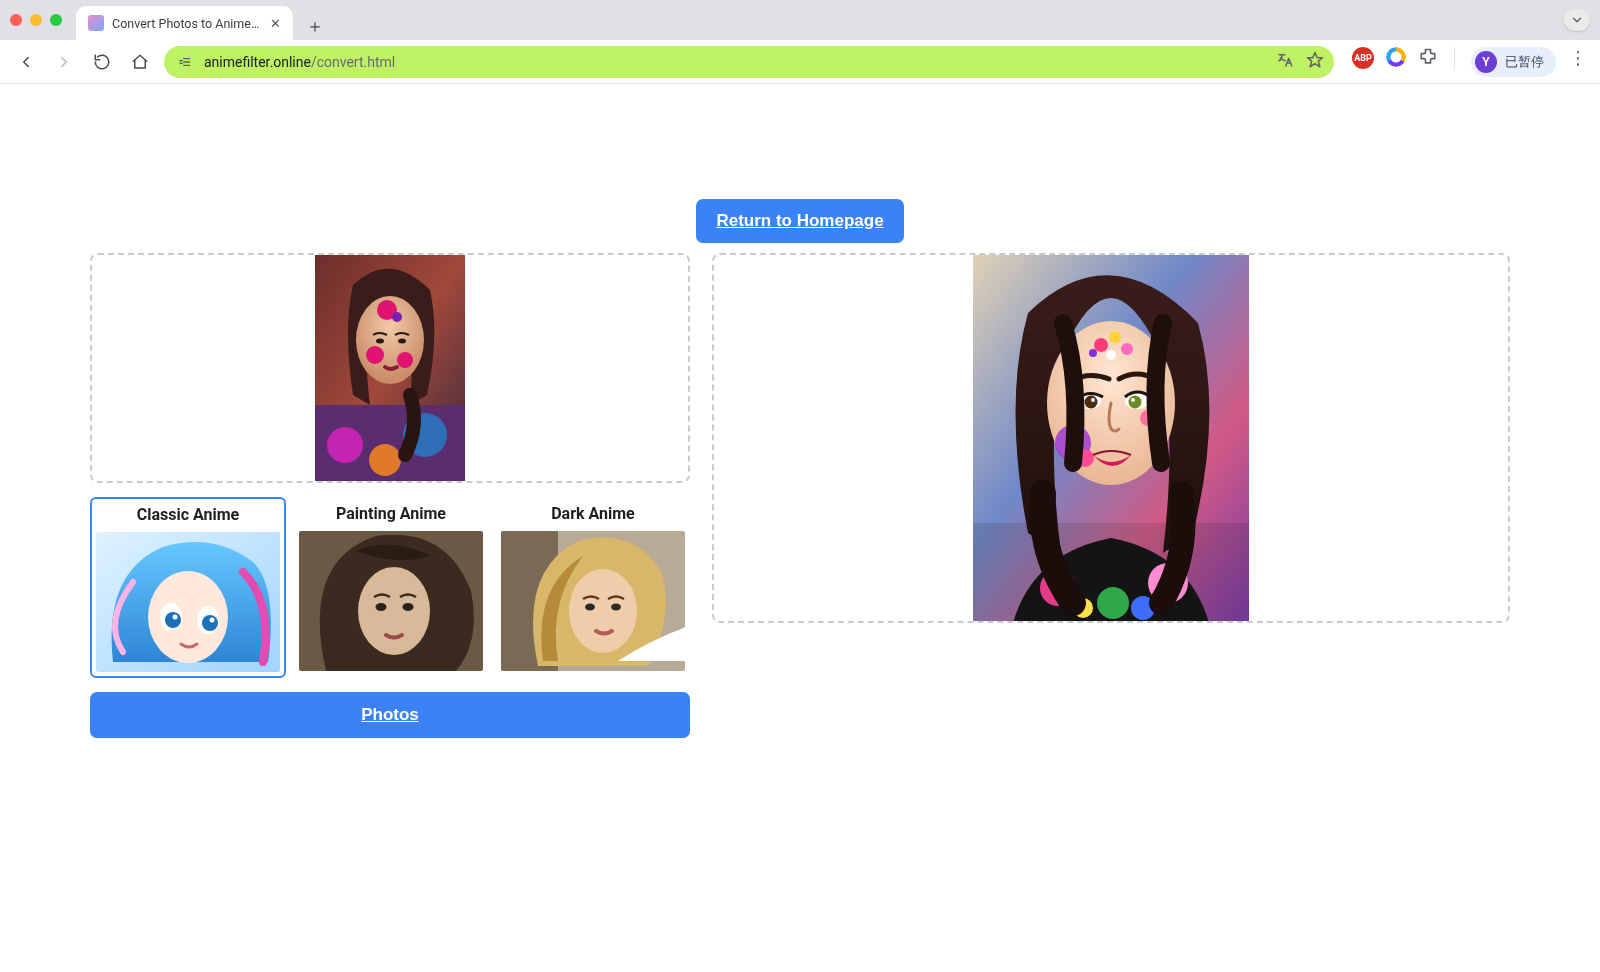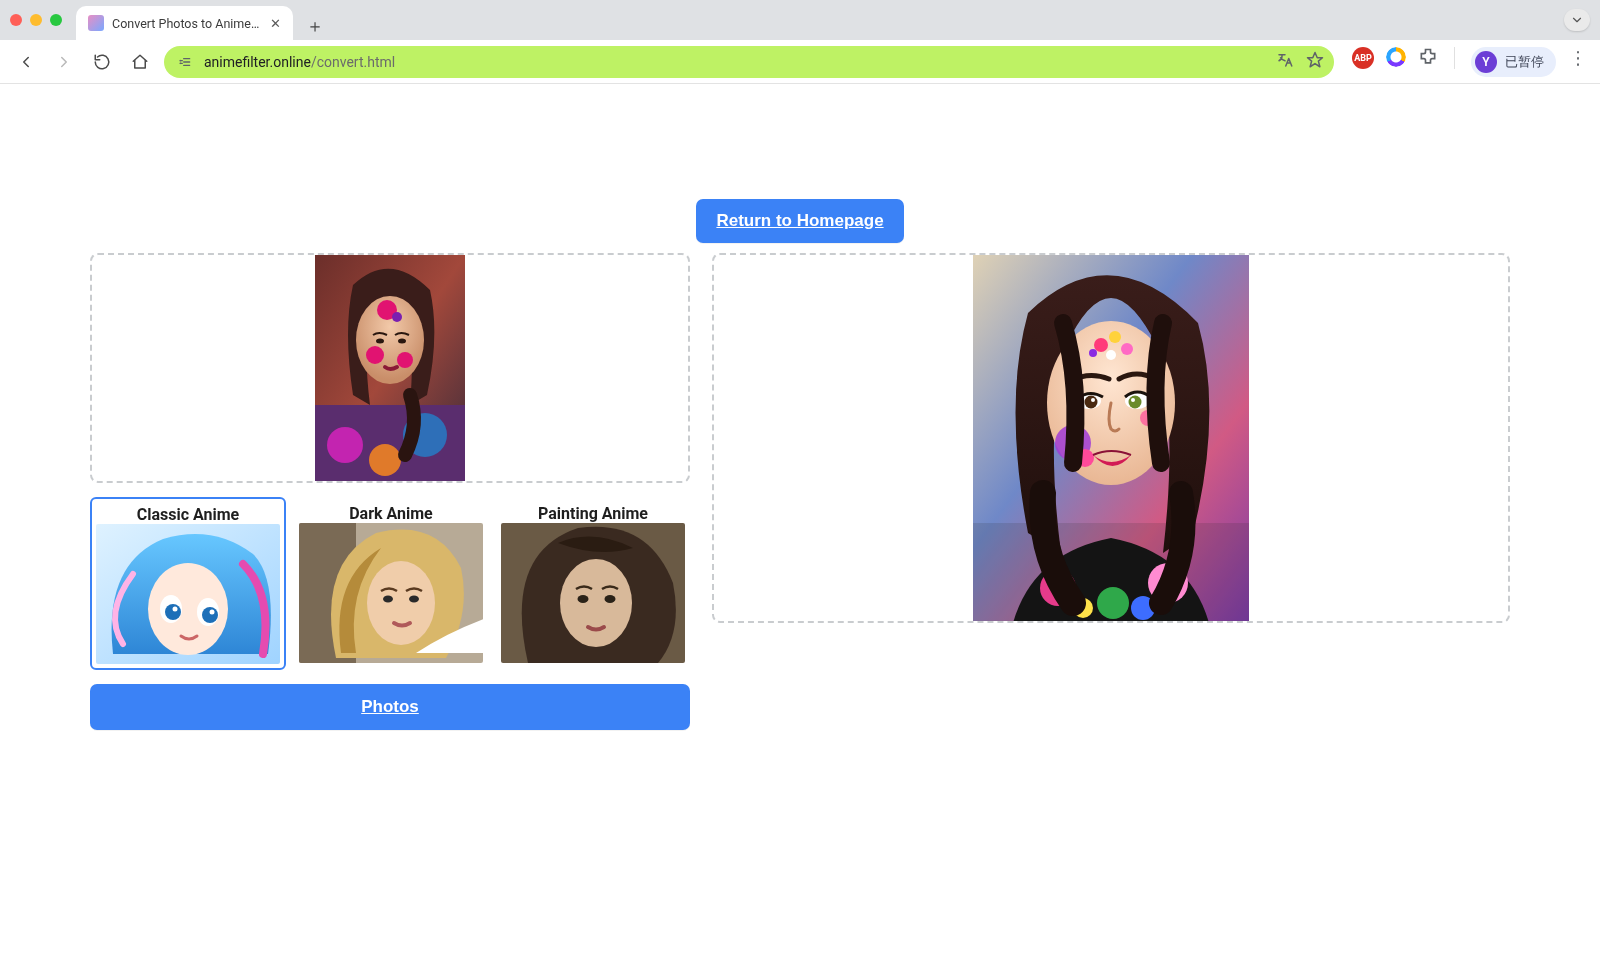--- a/index.html
+++ b/index.html
@@ -119,21 +119,21 @@
   .output-box{
     height:370px;display:flex;align-items:center;justify-content:center;overflow:hidden;
   }
 
   .styles{display:flex;gap:8px;margin-top:14px;}
   .style-card{
     flex:1;border:1px solid transparent;border-radius:6px;padding:6px 4px 4px;cursor:pointer;
     text-align:center;
   }
   .style-card.selected{border:2px solid #3b82f6;border-radius:6px;}
-  .style-card .label{font-size:16px;font-weight:700;}
+  .style-card .label{font-size:16px;font-weight:700;margin-bottom:8px;}
   .thumb{width:100%;height:140px;border-radius:2px;overflow:hidden;}
 
   .action-row{margin-top:14px;}
 
   
   svg.art{display:block;width:100%;height:100%;}
 </style>
 </head>
 <body>
 
@@ -304,51 +304,51 @@
               <circle cx="82" cy="85" r="2.5" fill="#fff"></circle>
               <circle cx="119" cy="88" r="2.5" fill="#fff"></circle>
               <path d="M88 112 q8 6 16 0" stroke="#c66" stroke-width="3" fill="none" stroke-linecap="round"></path>
               <path d="M150 40 q30 30 20 90" stroke="#e54bb0" stroke-width="8" fill="none" stroke-linecap="round"></path>
               <path d="M30 120 q-20 -30 10 -70" stroke="#ffb3e6" stroke-width="6" fill="none" stroke-linecap="round"></path>
             </svg>
           </div>
         </div>
 
         <div class="style-card">
+          <div class="label">Painting Anime</div>
+          <div class="thumb">
+            <svg class="art" viewBox="0 0 190 140" preserveAspectRatio="xMidYMid slice">
+              <rect width="190" height="140" fill="#6a5a45"></rect>
+              <path d="M30 140 Q5 30 80 5 Q150 -5 175 60 Q185 110 160 140 Z" fill="#3a2a20"></path>
+              <ellipse cx="98" cy="80" rx="36" ry="44" fill="#d8b99a"></ellipse>
+              <ellipse cx="85" cy="76" rx="5.5" ry="4" fill="#2a2218"></ellipse>
+              <ellipse cx="112" cy="76" rx="5.5" ry="4" fill="#2a2218"></ellipse>
+              <path d="M78 66 q8 -5 16 0" stroke="#3a2a1a" stroke-width="2.5" fill="none"></path>
+              <path d="M104 66 q8 -5 16 0" stroke="#3a2a1a" stroke-width="2.5" fill="none"></path>
+              <path d="M90 104 q8 5 16 0" stroke="#9a4a4a" stroke-width="4" fill="none" stroke-linecap="round"></path>
+              <path d="M60 20 Q95 5 135 25 Q100 35 60 20Z" fill="#2a1c12"></path>
+            </svg>
+          </div>
+        </div>
+
+        <div class="style-card">
           <div class="label">Dark Anime</div>
           <div class="thumb">
             <svg class="art" viewBox="0 0 190 140" preserveAspectRatio="xMidYMid slice">
               <rect width="190" height="140" fill="#b7aa96"></rect>
               <rect x="0" y="0" width="60" height="140" fill="#7a6a55"></rect>
               <path d="M40 135 Q20 40 80 10 Q140 -5 165 45 Q175 90 150 135 Z" fill="#d9b76a"></path>
               <path d="M45 130 Q35 55 85 25 Q50 70 60 130 Z" fill="#b58b3a"></path>
               <ellipse cx="105" cy="80" rx="34" ry="42" fill="#f0cdaa"></ellipse>
               <ellipse cx="92" cy="76" rx="5" ry="3.5" fill="#2a2a2a"></ellipse>
               <ellipse cx="118" cy="76" rx="5" ry="3.5" fill="#2a2a2a"></ellipse>
               <path d="M85 68 q8 -5 16 0" stroke="#5a3a20" stroke-width="2.5" fill="none"></path>
               <path d="M110 68 q8 -5 16 0" stroke="#5a3a20" stroke-width="2.5" fill="none"></path>
               <path d="M98 100 q8 5 16 0" stroke="#b05a5a" stroke-width="4" fill="none" stroke-linecap="round"></path>
               <path d="M120 130 L190 130 L190 95 Q150 110 120 130 Z" fill="#fff"></path>
-            </svg>
-          </div>
-        </div>
-
-        <div class="style-card">
-          <div class="label">Painting Anime</div>
-          <div class="thumb">
-            <svg class="art" viewBox="0 0 190 140" preserveAspectRatio="xMidYMid slice">
-              <rect width="190" height="140" fill="#6a5a45"></rect>
-              <path d="M30 140 Q5 30 80 5 Q150 -5 175 60 Q185 110 160 140 Z" fill="#3a2a20"></path>
-              <ellipse cx="98" cy="80" rx="36" ry="44" fill="#d8b99a"></ellipse>
-              <ellipse cx="85" cy="76" rx="5.5" ry="4" fill="#2a2218"></ellipse>
-              <ellipse cx="112" cy="76" rx="5.5" ry="4" fill="#2a2218"></ellipse>
-              <path d="M78 66 q8 -5 16 0" stroke="#3a2a1a" stroke-width="2.5" fill="none"></path>
-              <path d="M104 66 q8 -5 16 0" stroke="#3a2a1a" stroke-width="2.5" fill="none"></path>
-              <path d="M90 104 q8 5 16 0" stroke="#9a4a4a" stroke-width="4" fill="none" stroke-linecap="round"></path>
-              <path d="M60 20 Q95 5 135 25 Q100 35 60 20Z" fill="#2a1c12"></path>
             </svg>
           </div>
         </div>
       </div>
 
       <div class="action-row">
         <button class="btn wide-btn">Photos</button>
       </div>
     </div>
 

